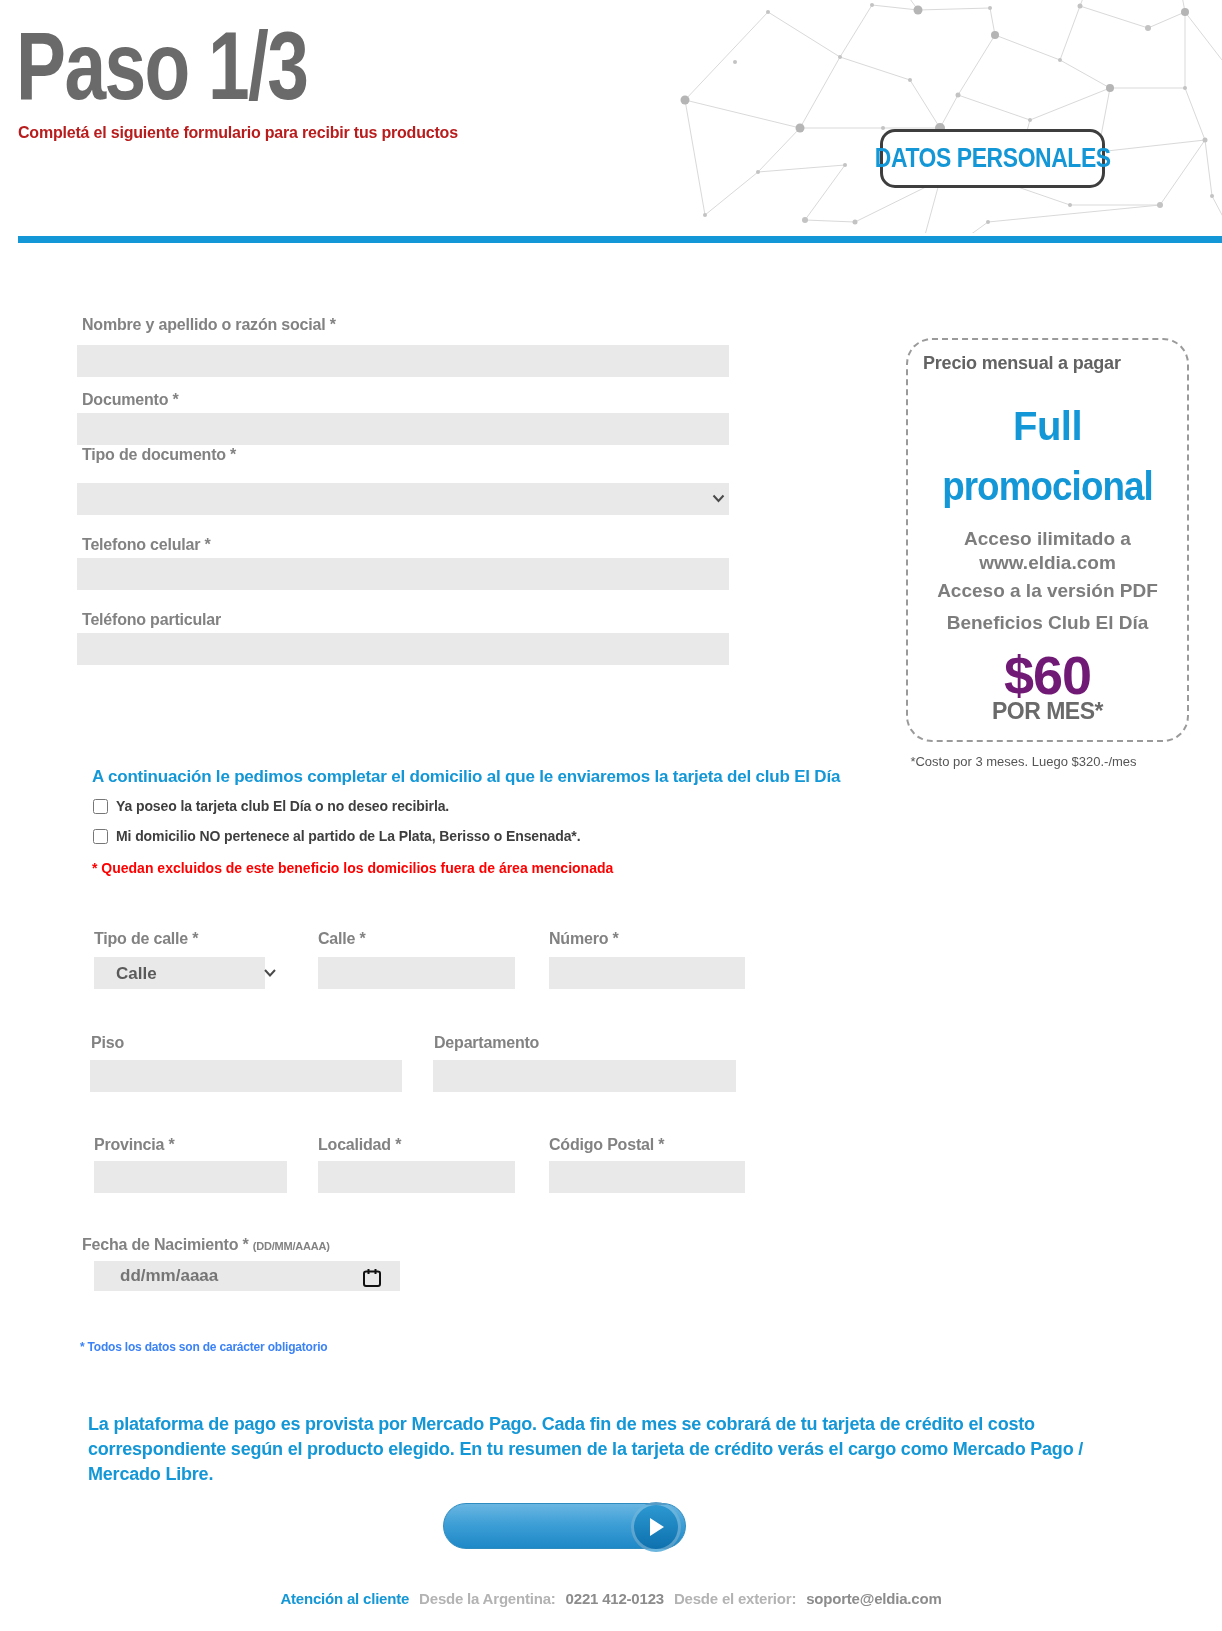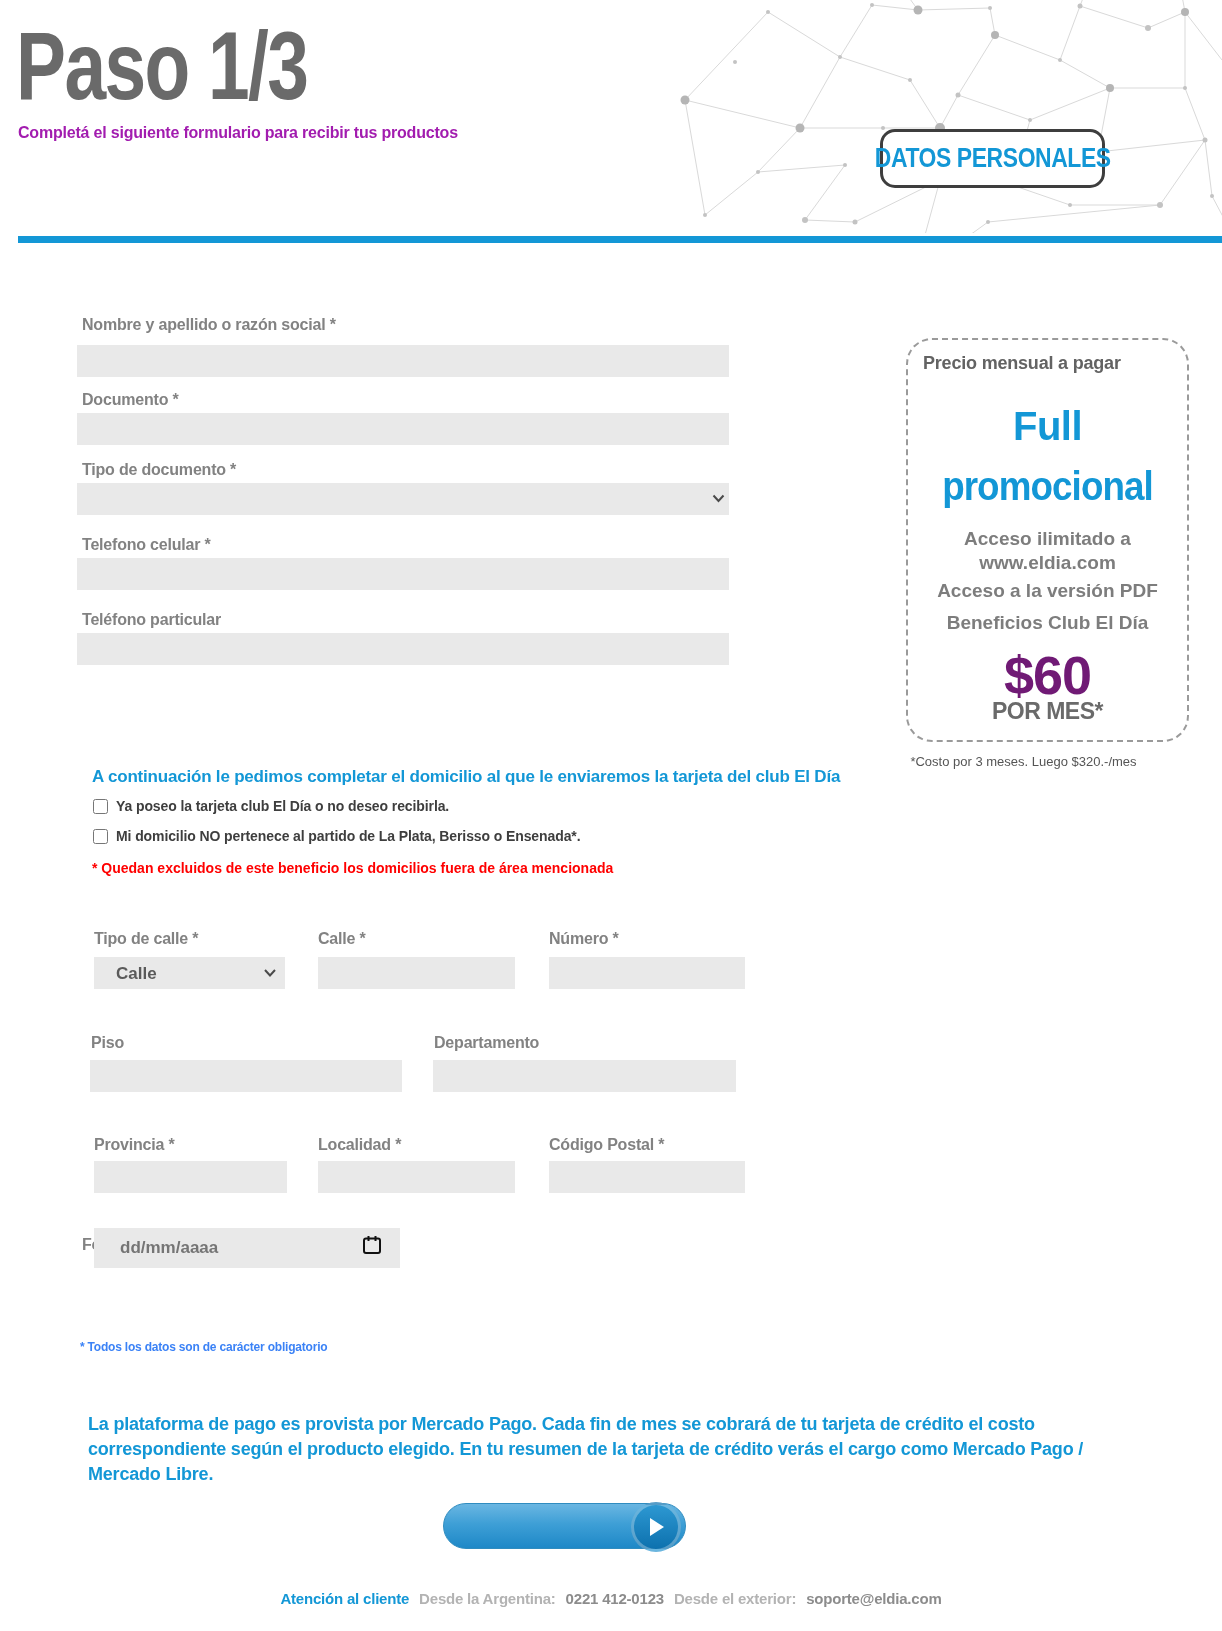--- a/index.html
+++ b/index.html
@@ -2,21 +2,21 @@
 <html><head>
 <meta charset="utf-8">
 <style>
   html,body{margin:0;padding:0;background:#fff;}
   body{font-family:"Liberation Sans",sans-serif;font-stretch:condensed;}
   .page{position:relative;width:1222px;height:1631px;background:#fff;overflow:hidden;}
 
   
   .page-title{position:absolute;left:16px;top:18px;font-size:96px;line-height:96px;font-weight:700;
     color:#6a6a6a;letter-spacing:-2px;transform:scaleX(.78);transform-origin:0 50%;white-space:nowrap;}
-  .page-subtitle{position:absolute;left:18px;top:124px;font-size:16px;font-weight:700;color:#a21caf;
+  .page-subtitle{position:absolute;left:18px;top:124px;font-size:16px;font-weight:700;color:#b91c1c;
     letter-spacing:-.2px;white-space:nowrap;}
   .net{position:absolute;left:640px;top:0;width:582px;height:233px;}
   .section-badge{position:absolute;left:880px;top:129px;width:225px;height:59px;background:#fff;
     border:3px solid #3e3e3e;border-radius:15px;display:flex;align-items:center;justify-content:center;box-sizing:border-box;}
   .section-badge span{font-size:27px;font-weight:700;color:#1397d6;letter-spacing:-.5px;
     transform:scaleX(.85);white-space:nowrap;}
   .divider{position:absolute;left:18px;top:236px;width:1204px;height:7px;background:#1397d6;}
 
   
   .lbl{position:absolute;font-size:16px;font-weight:700;color:#828282;letter-spacing:-.2px;white-space:nowrap;}
@@ -29,21 +29,21 @@
 
   
   .blue-intro{position:absolute;left:92px;top:767px;font-size:17px;font-weight:700;color:#1397d6;
     letter-spacing:-.2px;white-space:nowrap;}
   .chk-row{position:absolute;left:93px;display:flex;align-items:center;}
   .chk-row input{width:15px;height:15px;margin:0 8px 0 0;}
   .chk-row label{font-size:14px;font-weight:700;color:#3e3e3e;letter-spacing:-.1px;white-space:nowrap;}
   .red-note{position:absolute;left:92px;top:860px;font-size:14px;font-weight:700;color:#ff0000;white-space:nowrap;}
 
   
-  .date-wrap{position:absolute;left:94px;top:1228px;width:306px;height:40px;}
+  .date-wrap{position:absolute;left:94px;top:1261px;width:306px;height:30px;}
   .date-wrap input{position:absolute;left:0;top:0;width:100%;height:100%;background:#e9e9e9;border:none;
     padding:0 40px 0 26px;font:700 17px "Liberation Sans",sans-serif;color:#555;box-sizing:border-box;outline:none;}
   .date-wrap .cal{position:absolute;right:18px;top:7px;pointer-events:none;}
 
   .req-note{position:absolute;left:80px;top:1329px;font-size:12px;font-weight:600;color:#3b82f6;letter-spacing:-.2px;margin-top:11px;}
   .pay-note{position:absolute;left:88px;top:1412px;width:1062px;font-size:18px;font-weight:700;
     color:#1397d6;line-height:25px;letter-spacing:-.2px;}
 
   
   .panel{position:absolute;left:906px;top:338px;width:283px;height:404px;border:2px dashed #9a9a9a;
@@ -178,21 +178,21 @@
     <span>DATOS PERSONALES</span>
   </div>
   <div class="divider"></div>
 
   <div class="lbl" style="left:82px;top:316px;">Nombre y apellido o razón social *</div>
   <input class="inp" style="left: 77px; top: 345px; width: 652px;" type="text">
 
   <div class="lbl" style="left:82px;top:391px;">Documento *</div>
   <input class="inp" style="left: 77px; top: 413px; width: 652px;" type="text">
 
-  <div class="lbl" style="left:82px;top:461px;">Tipo de documento *</div>
+  <div class="lbl" style="left:82px;top:446px;">Tipo de documento *</div>
   <select class="inp" style="left:77px;top:483px;width:652px;"></select>
   <svg class="chev" style="left:712px;top:494px;" width="13" height="9" viewBox="0 0 13 9">
     <path d="M1.5 1.5 L6.5 7 L11.5 1.5" stroke="#4a4a4a" stroke-width="2" fill="none"></path>
   </svg>
 
   <div class="lbl" style="left:82px;top:536px;">Telefono celular *</div>
   <input class="inp" style="left: 77px; top: 558px; width: 652px;" type="text">
 
   <div class="lbl" style="left:82px;top:611px;">Teléfono particular</div>
   <input class="inp" style="left: 77px; top: 633px; width: 652px;" type="text">
@@ -215,21 +215,21 @@
     <input type="checkbox" id="cb1" style="">
     <label for="cb1">Ya poseo la tarjeta club El Día o no deseo recibirla.</label>
   </div>
   <div class="chk-row" style="top:828px;">
     <input type="checkbox" id="cb2" style="">
     <label for="cb2">Mi domicilio NO pertenece al partido de La Plata, Berisso o Ensenada*.</label>
   </div>
   <div class="red-note">* Quedan excluidos de este beneficio los domicilios fuera de área mencionada</div>
 
   <div class="lbl" style="left:94px;top:930px;">Tipo de calle *</div>
-  <select class="inp" style="left:94px;top:957px;width:191px;padding-left:22px;">
+  <select class="inp" style="left:94px;top:957px;width:171px;padding-left:22px;">
     <option>Calle</option>
   </select>
   <svg class="chev" style="left:264px;top:969px;" width="12" height="8" viewBox="0 0 12 8">
     <path d="M1 1 L6 6.5 L11 1" stroke="#4a4a4a" stroke-width="2" fill="none"></path>
   </svg>
   <div class="lbl" style="left:318px;top:930px;">Calle *</div>
   <input class="inp" style="left: 318px; top: 957px; width: 197px;" type="text">
   <div class="lbl" style="left:549px;top:930px;">Número *</div>
   <input class="inp" style="left: 549px; top: 957px; width: 196px;" type="text">
 

